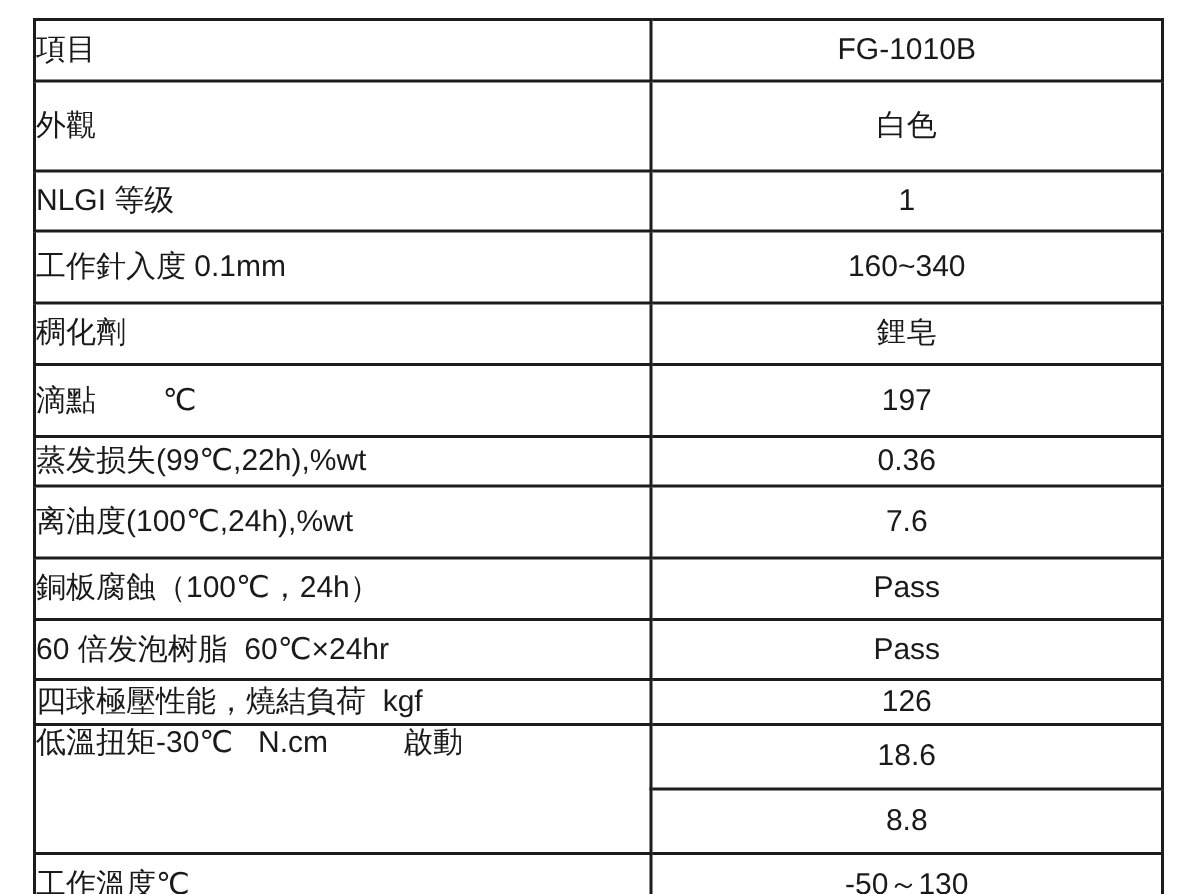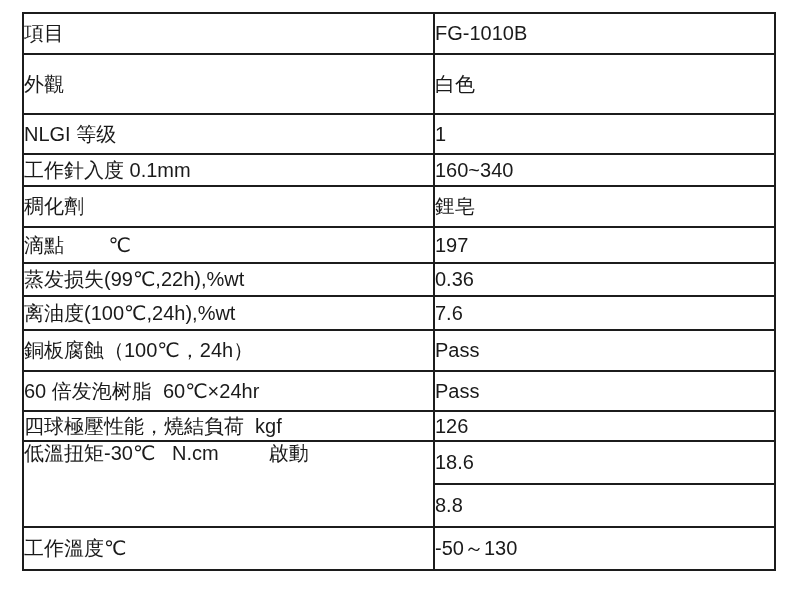--- a/index.html
+++ b/index.html
@@ -32,20 +32,21 @@
     padding: 0;
     vertical-align: middle;
     overflow: hidden;
   }
   td.label-cell {
     text-align: left;
     padding-left: 10px;
     white-space: pre;
   }
   td.value-cell {
+    text-align: center;
     white-space: pre;
   }
   td.merged-label-cell {
     padding: 0 0 0 10px;
   }
   .merged-inner {
     display: flex;
     justify-content: space-around;
     height: 84px;
     white-space: pre;
@@ -69,37 +70,37 @@
         <td class="value-cell">FG-1010B</td>
       </tr>
       <tr style="height:60px">
         <td class="label-cell">外觀</td>
         <td class="value-cell">白色</td>
       </tr>
       <tr style="height:40px">
         <td class="label-cell">NLGI 等级</td>
         <td class="value-cell">1</td>
       </tr>
-      <tr style="height:32px">
+      <tr style="height:48px">
         <td class="label-cell">工作針入度 0.1mm</td>
         <td class="value-cell">160~340</td>
       </tr>
       <tr style="height:41px">
         <td class="label-cell">稠化劑</td>
         <td class="value-cell">鋰皂</td>
       </tr>
-      <tr style="height:36px">
+      <tr style="height:48px">
         <td class="label-cell">滴點        ℃</td>
         <td class="value-cell">197</td>
       </tr>
       <tr style="height:33px">
         <td class="label-cell">蒸发损失(99℃,22h),%wt</td>
         <td class="value-cell">0.36</td>
       </tr>
-      <tr style="height:34px">
+      <tr style="height:48px">
         <td class="label-cell">离油度(100℃,24h),%wt</td>
         <td class="value-cell">7.6</td>
       </tr>
       <tr style="height:41px">
         <td class="label-cell">銅板腐蝕（100℃，24h）</td>
         <td class="value-cell">Pass</td>
       </tr>
       <tr style="height:40px">
         <td class="label-cell">60 倍发泡树脂  60℃×24hr</td>
         <td class="value-cell">Pass</td>

